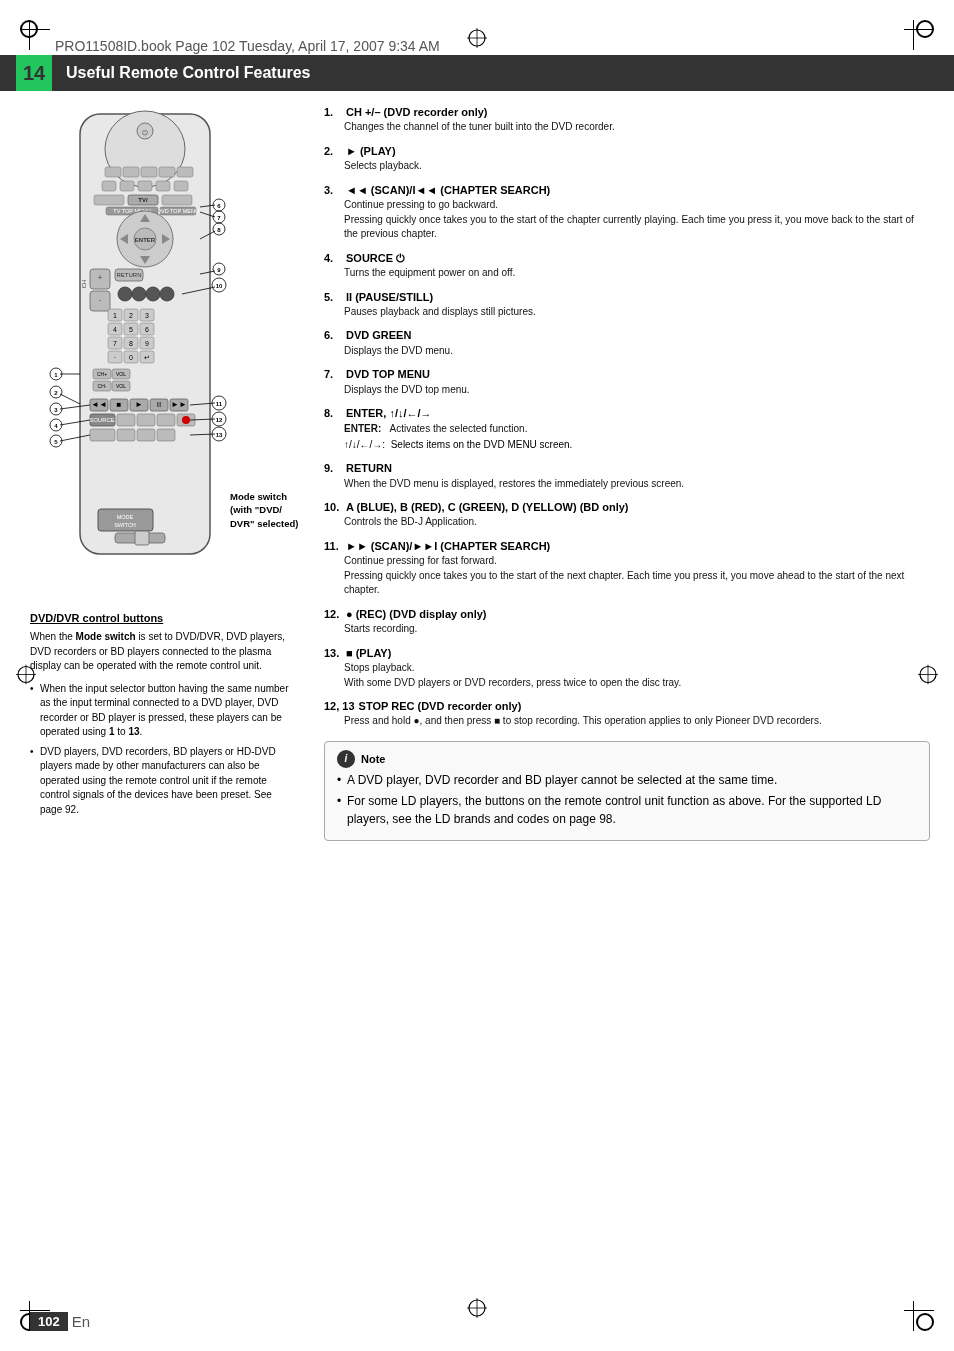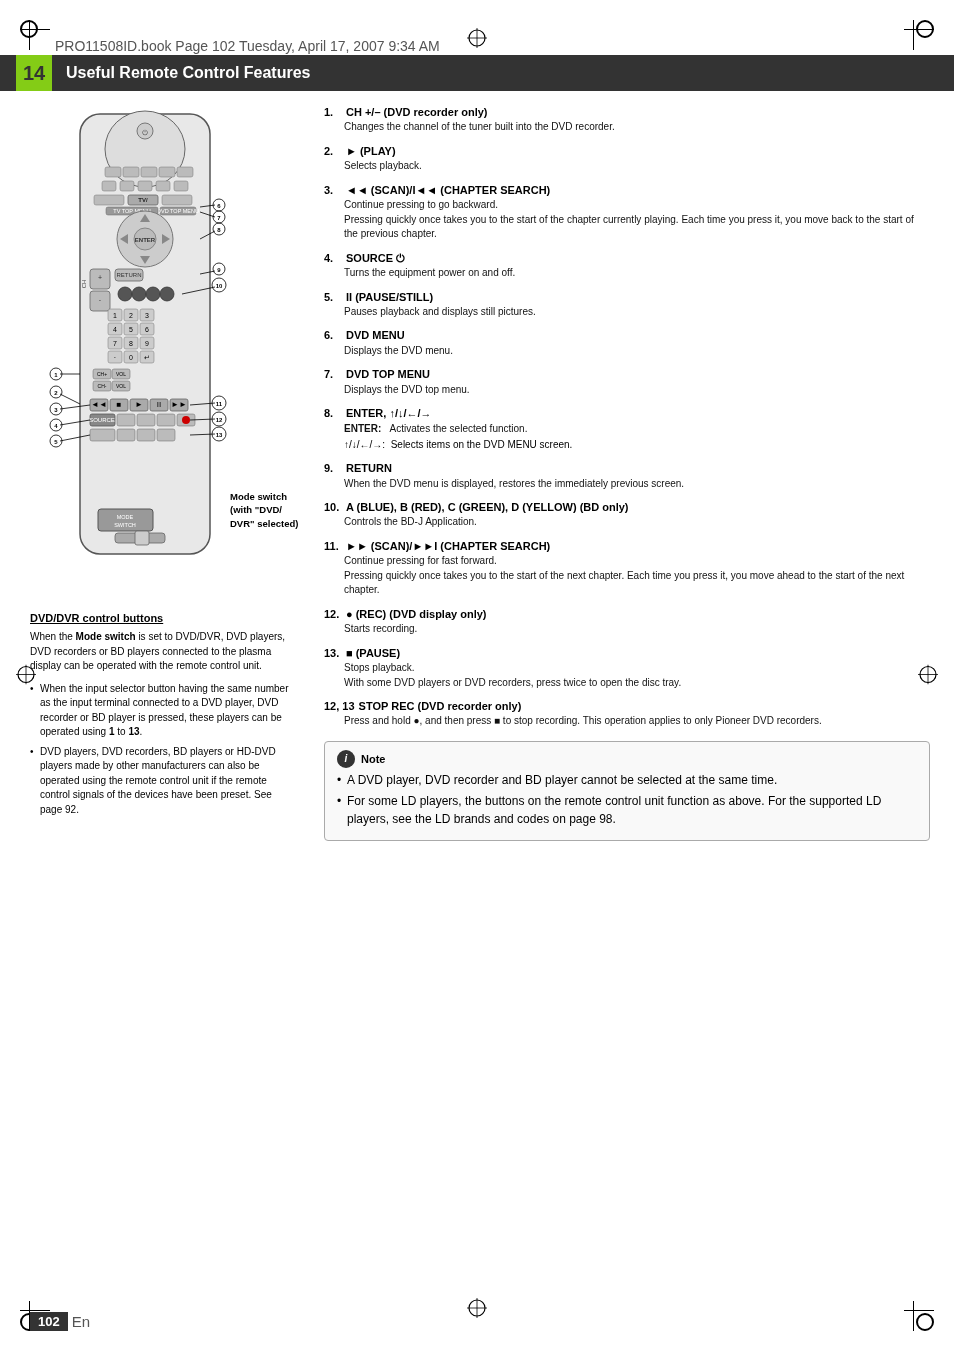--- a/index.html
+++ b/index.html
@@ -47,21 +47,21 @@
       top: 55px;
       left: 0; right: 0;
       height: 36px;
       background: #333;
       display: flex;
       align-items: center;
       padding: 0 16px;
     }
     .chapter-num {
       width: 36px; height: 36px;
-      background: #84cc16;
+      background: #22c55e;
       color: #333;
       font-size: 20px;
       font-weight: bold;
       display: flex; align-items: center; justify-content: center;
       margin-right: 14px;
     }
     .chapter-title {
       color: #fff;
       font-size: 16px;
       font-weight: bold;
@@ -495,21 +495,21 @@
       <div class="item-header">
         <span class="item-num">5.</span>
         <span class="item-title">II (PAUSE/STILL)</span>
       </div>
       <div class="item-body">Pauses playback and displays still pictures.</div>
     </div>
 
     <div class="item">
       <div class="item-header">
         <span class="item-num">6.</span>
-        <span class="item-title">DVD MENU</span>
+        <span class="item-title">DVD GREEN</span>
       </div>
       <div class="item-body">Displays the DVD menu.</div>
     </div>
 
     <div class="item">
       <div class="item-header">
         <span class="item-num">7.</span>
         <span class="item-title">DVD TOP MENU</span>
       </div>
       <div class="item-body">Displays the DVD top menu.</div>
@@ -554,21 +554,21 @@
       <div class="item-header">
         <span class="item-num">12.</span>
         <span class="item-title">● (REC) <strong>(DVD display only)</strong></span>
       </div>
       <div class="item-body">Starts recording.</div>
     </div>
 
     <div class="item">
       <div class="item-header">
         <span class="item-num">13.</span>
-        <span class="item-title">■ (PAUSE)</span>
+        <span class="item-title">■ (PLAY)</span>
       </div>
       <div class="item-body">Stops playback.<br>With some DVD players or DVD recorders, press twice to open the disc tray.</div>
     </div>
 
     <div class="item">
       <div class="item-header">
         <span class="item-num">12, 13</span>
         <span class="item-title">STOP REC (DVD recorder only)</span>
       </div>
       <div class="item-body"><span>Press and hold</span> ●, and then press ■ to stop recording. This operation applies to only Pioneer DVD recorders.</div>

